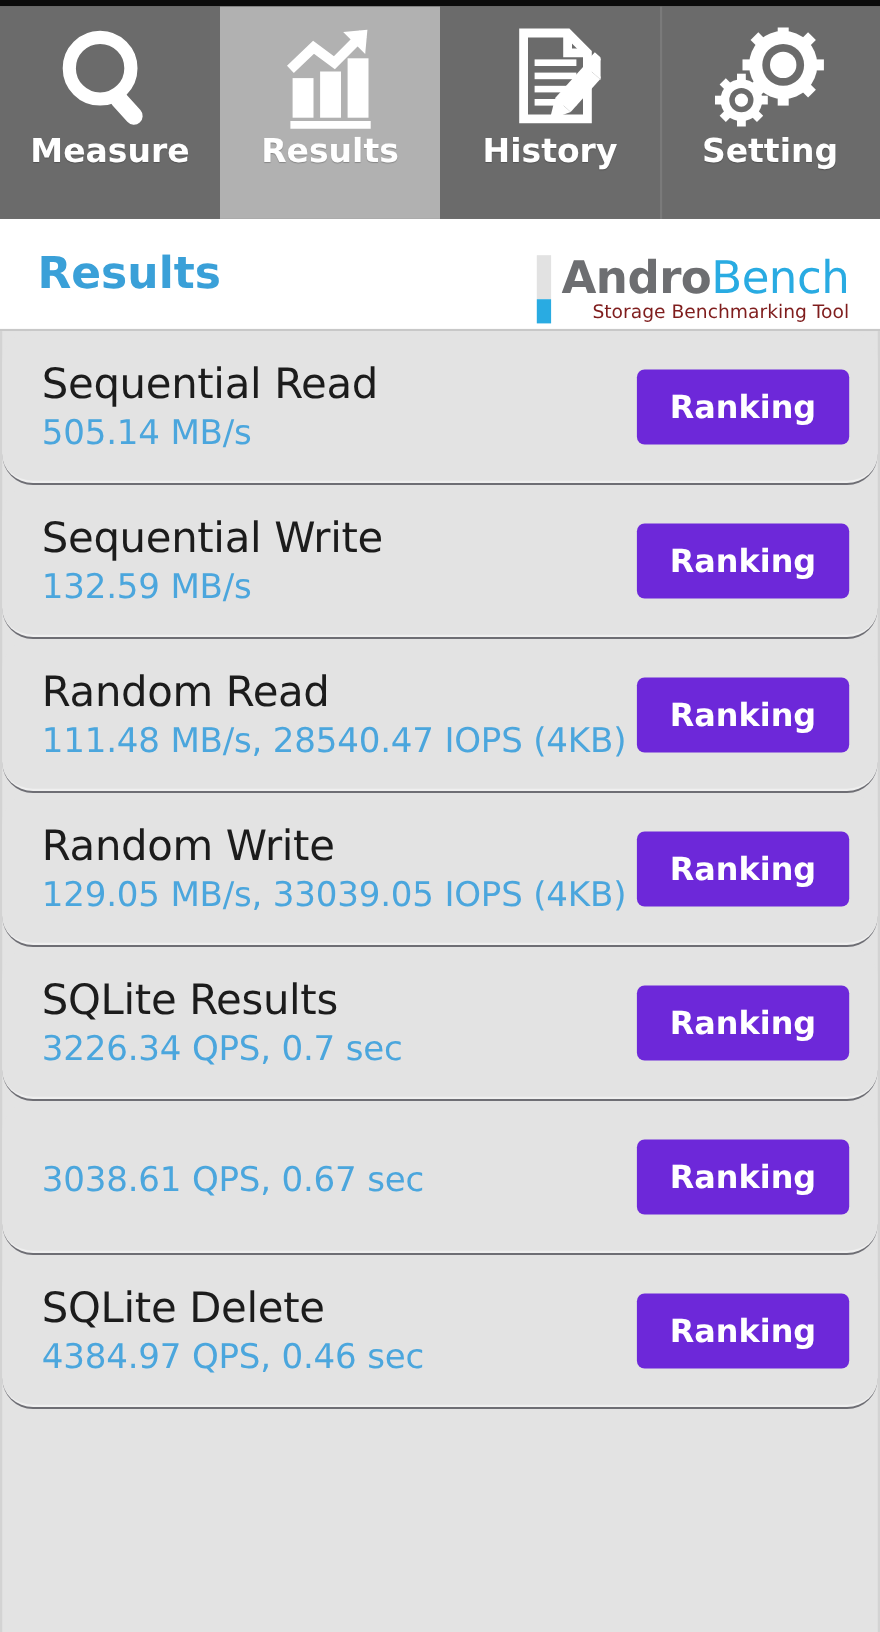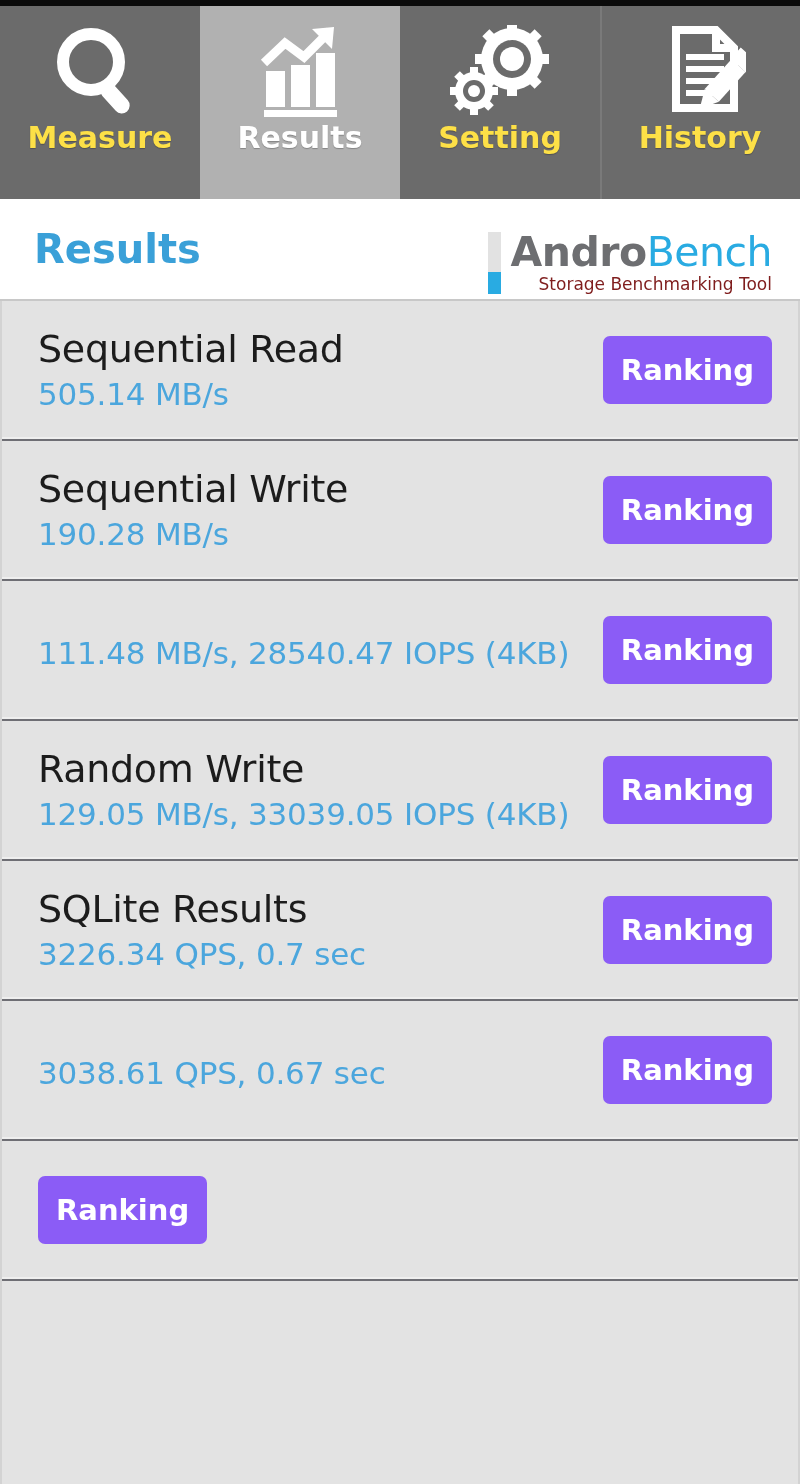--- a/index.html
+++ b/index.html
@@ -66,21 +66,21 @@
     background: rgba(255,255,255,0.0);
   }
   .tab-icon {
     height: 86px;
     display: flex;
     align-items: center;
     justify-content: center;
   }
   .tab-icon svg { display: block; }
   .tab-label {
-    color: #fde047;
+    color: #ffffff;
     font-size: 30px;
     font-weight: bold;
     letter-spacing: 0px;
     margin-top: 6px;
     text-shadow: 0 1px 1px rgba(0,0,0,0.25);
   }
   .tab.active .tab-label {
     color: #ffffff;
   }
 
@@ -143,42 +143,43 @@
   .result-row {
     height: 140px;
     box-sizing: border-box;
     display: flex;
     align-items: center;
     justify-content: space-between;
     padding: 0 26px 0 36px;
     border-bottom: 2px solid #6e6e74;
     box-shadow: inset 0 -4px 0 -2px #efefef;
     background: #e3e3e3;
+    border-radius: 28px;
   }
   .row-texts { display: flex; flex-direction: column; justify-content: center; }
   .row-title {
     font-size: 38px;
     color: #1c1c1c;
     line-height: 1.12;
     letter-spacing: -0.3px;
   }
   .row-value {
     font-size: 31px;
     color: #4ba6dd;
     margin-top: 5px;
     letter-spacing: -0.2px;
   }
   .rank-btn {
-    background: #8b5cf6;
+    background: #6d28d9;
     color: #ffffff;
     font-size: 29px;
     font-weight: bold;
     border: none;
     border-radius: 7px;
-    padding: 0 18px;
+    padding: 0 30px;
     height: 68px;
     min-width: 152px;
     line-height: 68px;
     text-align: center;
     cursor: pointer;
     font-family: "DejaVu Sans", sans-serif;
   }
   .list-filler { background: #e3e3e3; width: 100%; }
 </style>
 </head>
@@ -205,20 +206,39 @@
         <svg width="92" height="92" viewBox="0 0 92 92">
           <rect x="12" y="46" width="19" height="36" fill="#ffffff"></rect>
           <rect x="37" y="40" width="19" height="42" fill="#ffffff"></rect>
           <rect x="62" y="28" width="19" height="54" fill="#ffffff"></rect>
           <rect x="10" y="85" width="73" height="8" fill="#ffffff"></rect>
           <path d="M10 38 L31 18 L50 32 L76 6" fill="none" stroke="#ffffff" stroke-width="9" stroke-linejoin="miter"></path>
           <path d="M58 4 L80 2 L78 24 Z" fill="#ffffff"></path>
         </svg>
       </div>
       <div class="tab-label">Results</div>
+    </div>
+
+    <div class="tab">
+      <div class="tab-icon">
+        <svg width="92" height="94" viewBox="0 0 92 94">
+          <path d="M22 6 H62 L80 24 V84 H22 Z" fill="none" stroke="#ffffff" stroke-width="8"></path>
+          <path d="M62 6 V24 H80" fill="none" stroke="#ffffff" stroke-width="8"></path>
+          <rect x="32" y="30" width="38" height="6" fill="#ffffff"></rect>
+          <rect x="32" y="42" width="38" height="6" fill="#ffffff"></rect>
+          <rect x="32" y="54" width="38" height="6" fill="#ffffff"></rect>
+          <rect x="32" y="66" width="38" height="6" fill="#ffffff"></rect>
+          <g transform="rotate(42 66 60)">
+            <rect x="58" y="34" width="19" height="40" fill="#ffffff"></rect>
+            <rect x="58" y="20" width="19" height="13" fill="#ffffff" stroke="#ffffff" stroke-width="2"></rect>
+            <path d="M58 74 L67.5 92 L77 74 Z" fill="#ffffff"></path>
+          </g>
+        </svg>
+      </div>
+      <div class="tab-label">History</div>
     </div>
 
     <div class="tab">
       <div class="tab-icon">
         <svg width="100" height="92" viewBox="0 0 100 92">
           <g fill="#ffffff">
             <g transform="translate(62,34)">
               <circle r="31"></circle>
               <g>
                 <rect x="-5" y="-37" width="10" height="10"></rect>
@@ -246,39 +266,20 @@
                 <rect x="-4" y="-24" width="8" height="8" transform="rotate(315)"></rect>
               </g>
               <circle r="11" fill="#6b6b6b"></circle>
               <circle r="6" fill="#ffffff"></circle>
             </g>
           </g>
         </svg>
       </div>
       <div class="tab-label">Setting</div>
     </div>
-
-    <div class="tab">
-      <div class="tab-icon">
-        <svg width="92" height="94" viewBox="0 0 92 94">
-          <path d="M22 6 H62 L80 24 V84 H22 Z" fill="none" stroke="#ffffff" stroke-width="8"></path>
-          <path d="M62 6 V24 H80" fill="none" stroke="#ffffff" stroke-width="8"></path>
-          <rect x="32" y="30" width="38" height="6" fill="#ffffff"></rect>
-          <rect x="32" y="42" width="38" height="6" fill="#ffffff"></rect>
-          <rect x="32" y="54" width="38" height="6" fill="#ffffff"></rect>
-          <rect x="32" y="66" width="38" height="6" fill="#ffffff"></rect>
-          <g transform="rotate(42 66 60)">
-            <rect x="58" y="34" width="19" height="40" fill="#ffffff"></rect>
-            <rect x="58" y="20" width="19" height="13" fill="#ffffff" stroke="#ffffff" stroke-width="2"></rect>
-            <path d="M58 74 L67.5 92 L77 74 Z" fill="#ffffff"></path>
-          </g>
-        </svg>
-      </div>
-      <div class="tab-label">History</div>
-    </div>
   </div>
 
   <div class="header">
     <div class="page-title">Results</div>
     <div class="logo">
       <div class="logo-bar">
         <div class="logo-bar-top"></div>
         <div class="logo-bar-bottom"></div>
       </div>
       <div class="logo-text">
@@ -294,27 +295,28 @@
       <div class="row-texts">
         <div class="row-title">Sequential Read</div>
         <div class="row-value">505.14 MB/s</div>
       </div>
       <button class="rank-btn">Ranking</button>
     </div>
 
     <div class="result-row">
       <div class="row-texts">
         <div class="row-title">Sequential Write</div>
-        <div class="row-value">190.28 MB/s</div>
-      </div>
-      <button class="rank-btn">Ranking</button>
-    </div>
-
-    <div class="result-row">
-      <div class="row-texts">
+        <div class="row-value">132.59 MB/s</div>
+      </div>
+      <button class="rank-btn">Ranking</button>
+    </div>
+
+    <div class="result-row">
+      <div class="row-texts">
+        <div class="row-title">Random Read</div>
         <div class="row-value">111.48 MB/s, 28540.47 IOPS (4KB)</div>
       </div>
       <button class="rank-btn">Ranking</button>
     </div>
 
     <div class="result-row">
       <div class="row-texts">
         <div class="row-title">Random Write</div>
         <div class="row-value">129.05 MB/s, 33039.05 IOPS (4KB)</div>
       </div>
@@ -330,19 +332,23 @@
     </div>
 
     <div class="result-row">
       <div class="row-texts">
         <div class="row-value">3038.61 QPS, 0.67 sec</div>
       </div>
       <button class="rank-btn">Ranking</button>
     </div>
 
     <div class="result-row">
+      <div class="row-texts">
+        <div class="row-title">SQLite Delete</div>
+        <div class="row-value">4384.97 QPS, 0.46 sec</div>
+      </div>
       <button class="rank-btn">Ranking</button>
     </div>
 
     <div class="list-filler"></div>
   </div>
 
 </div>
 
 </body></html>

